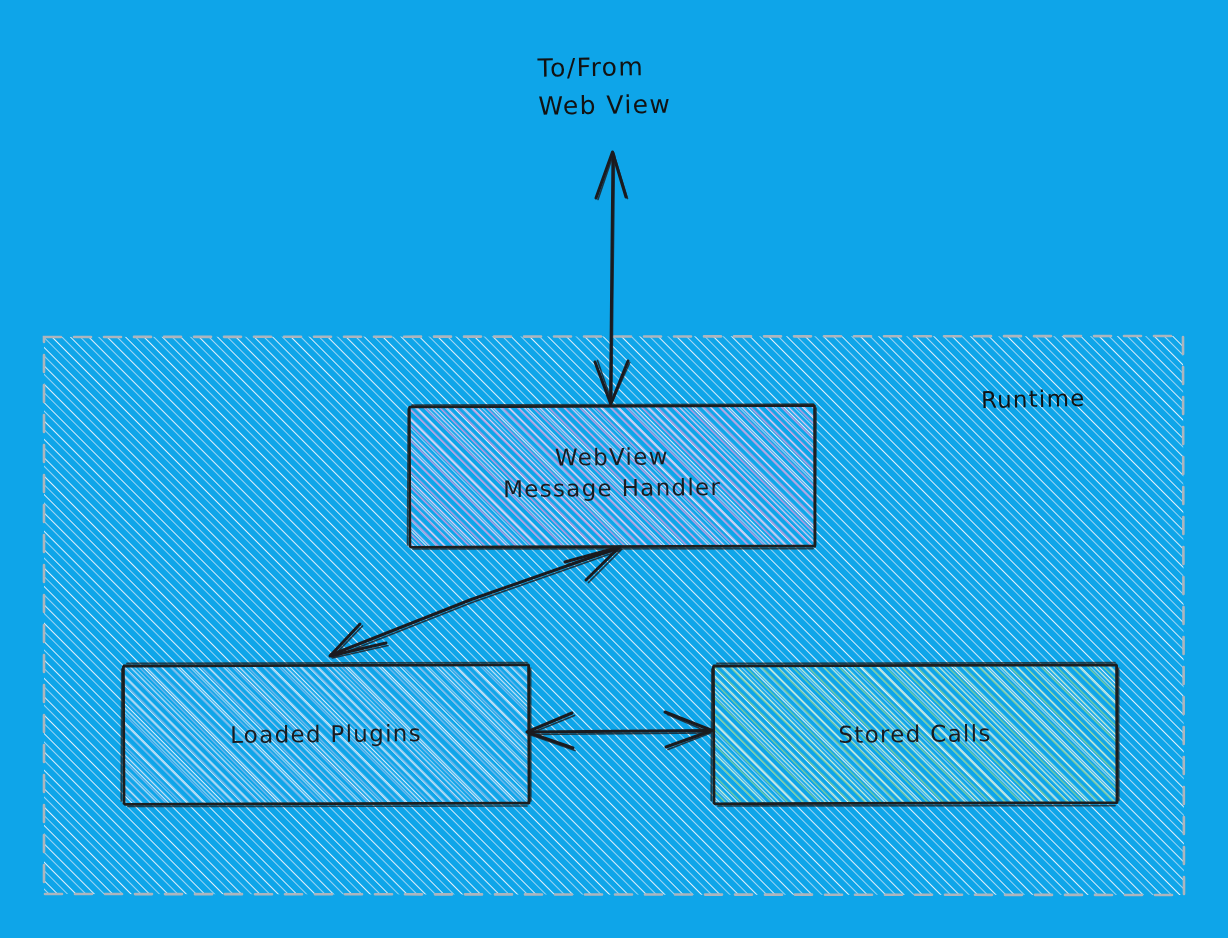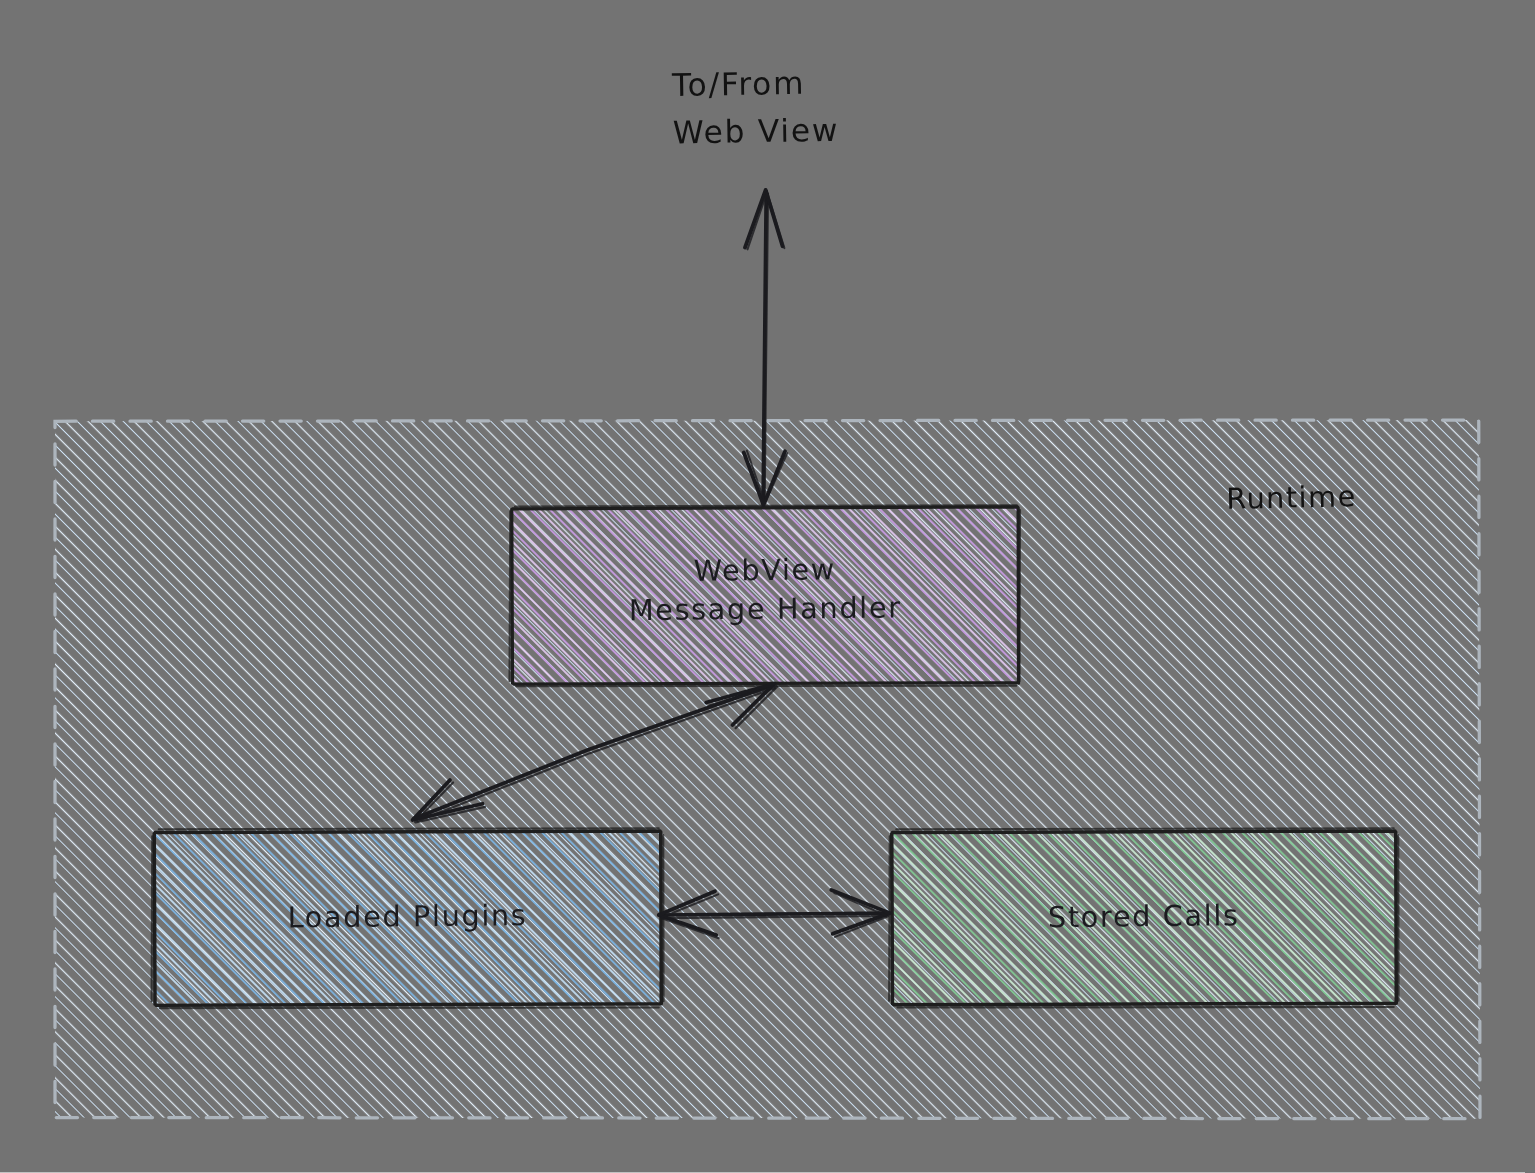--- a/index.html
+++ b/index.html
@@ -4,21 +4,21 @@
 <style>
   html, body {
     margin: 0;
     padding: 0;
     background: #ffffff;
   }
   #canvas {
     position: relative;
     width: 1228px;
     height: 938px;
-    background: #737373;
+    background: #0ea5e9;
     font-family: "DejaVu Sans", sans-serif;
     overflow: hidden;
   }
   #svg-layer {
     position: absolute;
     top: 0; left: 0;
     width: 1228px;
     height: 938px;
   }
   .node-label {

